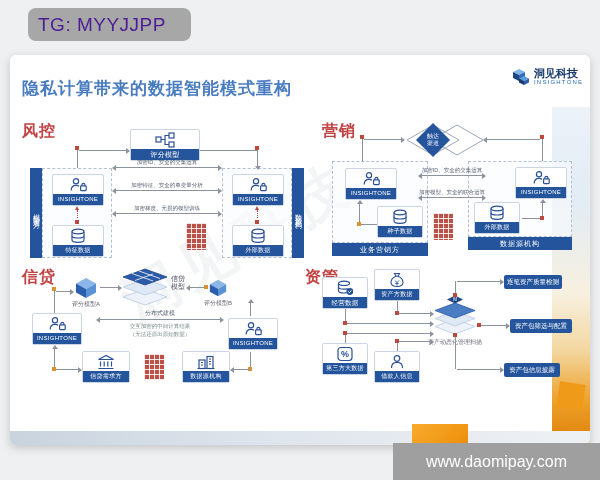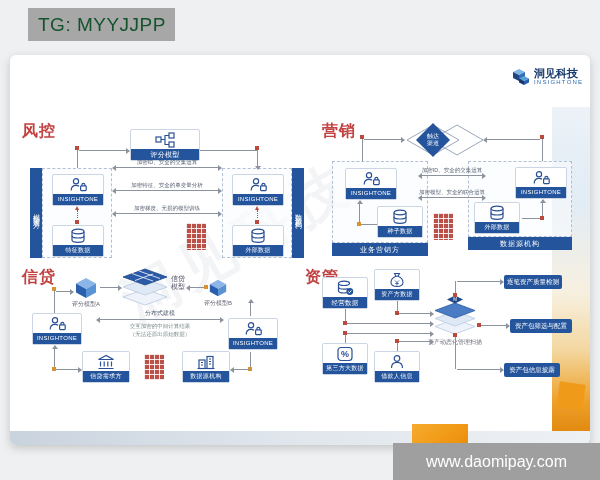--- a/index.html
+++ b/index.html
@@ -1,21 +1,21 @@
 <!DOCTYPE html>
 <html><head>
 <meta charset="utf-8">
 <style>
   * { margin:0; padding:0; box-sizing:border-box; }
   html,body { width:600px; height:480px; }
   body { position:relative; background:#eef0f1; font-family:"Liberation Sans","DejaVu Sans",sans-serif; overflow:hidden; }
   .abs { position:absolute; }
 
   
-  .tg-box { left:28px; top:8px; width:147px; height:33px; background:#a7a7a7; color:#14532d; font-size:19px; line-height:33px; padding-left:10px; letter-spacing:.5px; }
+  .tg-box { left:28px; top:8px; width:163px; height:33px; background:#a7a7a7; color:#4c1d95; font-size:19px; line-height:33px; padding-left:10px; letter-spacing:.5px;border-radius:8px; }
   .site-box { left:393px; top:443px; width:207px; height:37px; background:#9f9f9f; color:#fff; font-size:16px; line-height:37px; text-align:center; }
   .orange-cube { left:412px; top:424px; width:56px; height:52px; background:linear-gradient(140deg,#f7ab2e 0%,#ef9410 55%,#d97a02 100%); }
 
   
   .slide { left:10px; top:55px; width:580px; height:390px; background:#fff; border-radius:6px; box-shadow:0 3px 10px rgba(0,0,0,.18); overflow:hidden; }
   .deco { right:0; top:52px; width:38px; height:338px; background:linear-gradient(180deg,#ecf2f8 0%,#e2ecf5 28%,#f7f0e0 55%,#f3d7a0 72%,#eda12b 87%,#dd7f04 100%); }
   .deco-cube { left:548px; top:328px; width:26px; height:26px; background:#f09a1a; transform:rotate(8deg); }
   .footband { left:0; top:376px; width:580px; height:14px; background:linear-gradient(90deg,#c9d3de 0%,#dfe5ec 45%,#eef1f4 100%); }
   .title { left:12px; top:22px; font-size:17px; font-weight:bold; color:#4a7cc0; letter-spacing:1px; white-space:nowrap; }
   .logo { left:502px; top:12px; display:flex; align-items:center; gap:4px; }
@@ -139,20 +139,21 @@
   </defs>
 </svg>
 
 <div class="abs slide">
 
   <div class="abs deco"></div>
   <div class="abs deco-cube"></div>
   <div class="abs footband"></div>
   <div class="abs wm">洞见科技</div>
 
+  <div class="abs title">隐私计算带来的数据智能模式重构</div>
 
   <div class="abs logo">
     <svg width="18" height="18" viewBox="0 0 18 18">
         <use href="#i-logo"></use>
       </svg>
     <div>
       <div class="nm">洞见科技</div>
       <div class="sub">INSIGHTONE</div>
     </div>
   </div>

